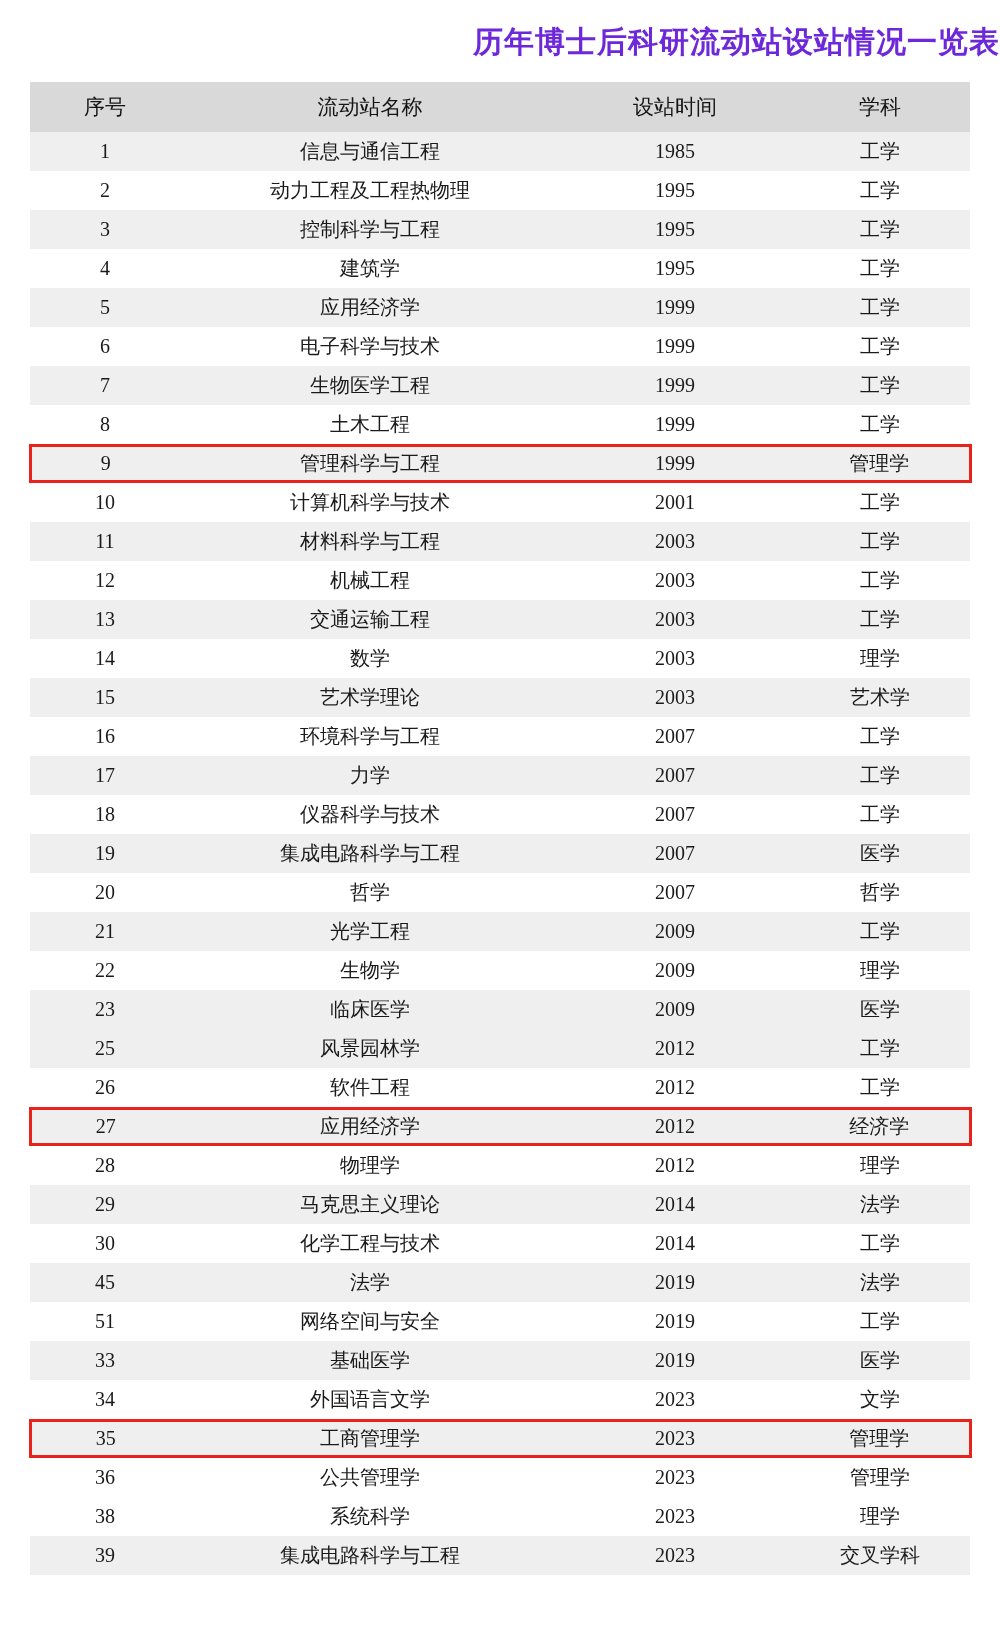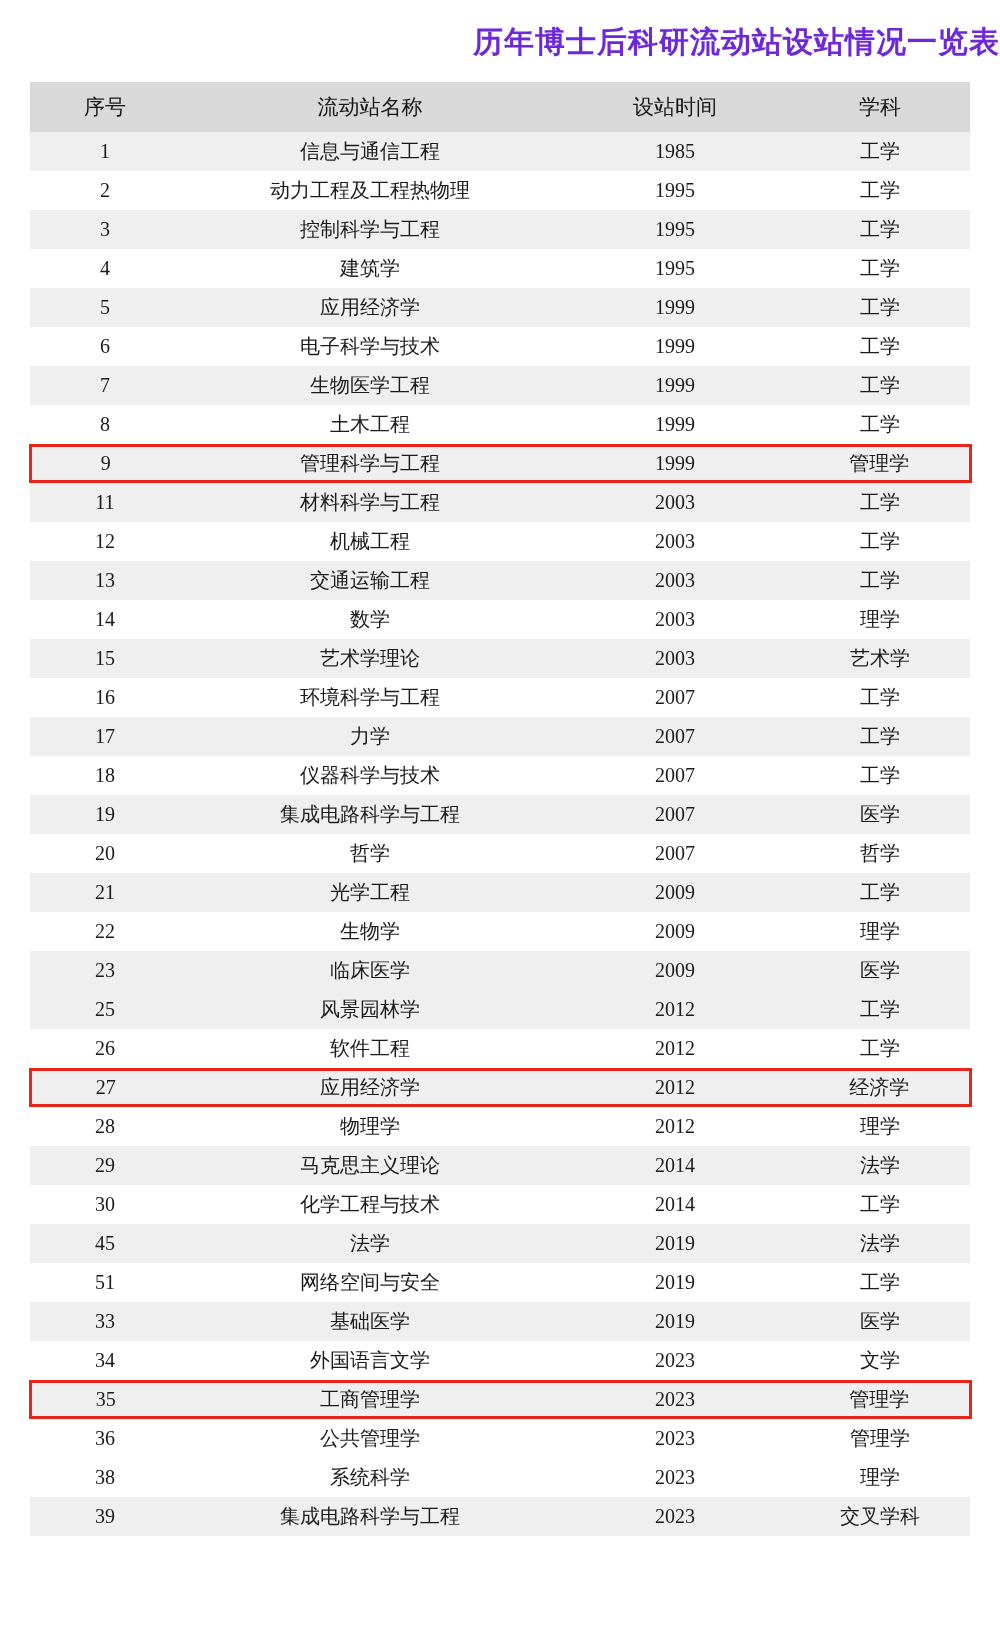--- a/index.html
+++ b/index.html
@@ -149,20 +149,26 @@
           <td>土木工程</td>
           <td>1999</td>
           <td>工学</td>
         </tr>
         <tr class="odd hl">
           <td class="idx-cell">9</td>
           <td>管理科学与工程</td>
           <td>1999</td>
           <td>管理学</td>
         </tr>
+        <tr class="even">
+          <td class="idx-cell">10</td>
+          <td>计算机科学与技术</td>
+          <td>2001</td>
+          <td>工学</td>
+        </tr>
         <tr class="odd">
           <td class="idx-cell">11</td>
           <td>材料科学与工程</td>
           <td>2003</td>
           <td>工学</td>
         </tr>
         <tr class="even">
           <td class="idx-cell">12</td>
           <td>机械工程</td>
           <td>2003</td>

